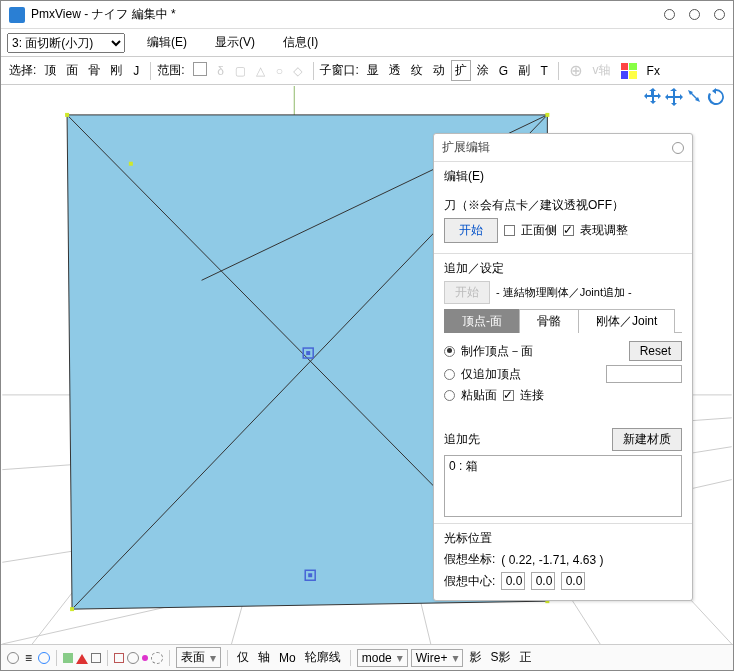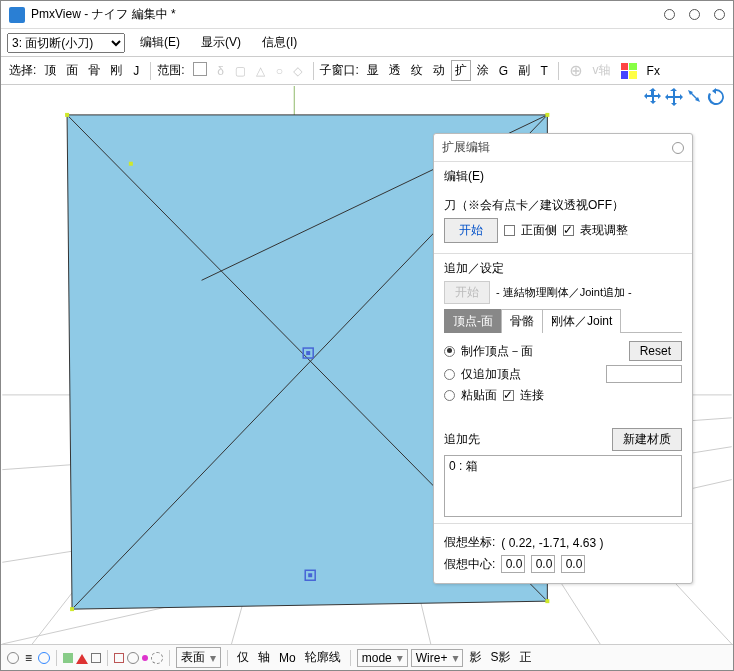--- a/index.html
+++ b/index.html
@@ -3,21 +3,21 @@
 <meta charset="utf-8">
 <style>
 * { box-sizing: border-box; margin: 0; padding: 0; font-family: "Microsoft YaHei", sans-serif; font-size: 12px; user-select: none; }
 body { width: 734px; height: 671px; background: #fff; border: 1px solid #888; position: relative; overflow: hidden; }
 
 .titlebar { height: 28px; display: flex; align-items: center; padding: 8px 8px; border-bottom: 1px solid #ddd; }
 .titlebar .app-icon { width: 16px; height: 16px; background: #2a7fd4; margin-right: 6px; border-radius: 2px; }
 .titlebar .wincontrols { margin-left: auto; display: flex; gap: 14px; }
 .titlebar .wincontrols span { width: 11px; height: 11px; border: 1.5px solid #555; border-radius: 50%; }
 
-.menubar { height: 28px; display: flex; align-items: center; padding: 0 6px; gap: 9px; border-bottom: 1px solid #ccc; }
+.menubar { height: 28px; display: flex; align-items: center; padding: 0 6px; gap: 16px; border-bottom: 1px solid #ccc; }
 .menubar select { height: 20px; font-size: 12px; }
 .menubar .menuitem { padding: 2px 6px; }
 
 .toolbar { height: 28px; display: flex; align-items: center; padding: 0 8px; gap: 2px; border-bottom: 1px solid #ccc; font-size: 12px; }
 .toolbar .lbl { margin-right: 2px; }
 .toolbar .btn { padding: 1px 3px; border: 1px solid transparent; min-width: 16px; text-align: center; }
 .toolbar .sep { width: 1px; height: 18px; background: #ccc; margin: 0 4px; }
 .toolbar .square { width: 14px; height: 14px; border: 1px solid #999; display: inline-block; }
 .toolbar .disabled { color: #ccc; }
 .toolbar .grid4 { width: 16px; height: 16px; display: grid; grid-template: 1fr 1fr/1fr 1fr; gap: 1px; }
@@ -31,21 +31,21 @@
 
 .panel { position: absolute; top: 132px; left: 432px; width: 260px; background: #fff; border: 1px solid #bbb; border-radius: 3px; box-shadow: 1px 1px 3px rgba(0,0,0,.15); }
 .panel .panel-title { display: flex; align-items: center; padding: 5px 8px; border-bottom: 1px solid #ddd; color: #444; }
 .panel .close-ring { margin-left: auto; width: 12px; height: 12px; border: 1.5px solid #999; border-radius: 50%; }
 .panel .section { padding: 6px 10px; }
 .panel .row { display: flex; align-items: center; gap: 6px; margin: 4px 0; }
 .panel button { padding: 2px 10px; border: 1px solid #999; background: #eee; }
 .panel button.primary { color: #0050c8; padding: 3px 14px; }
 .panel button.disabled { color: #bbb; border-color: #ccc; }
 .panel .tabrow { display: flex; border-bottom: 1px solid #bbb; }
-.panel .tab { padding: 3px 8px; border: 1px solid #bbb; border-bottom: none; margin-right: -1px; position: relative; top: 1px; background: #fff; }
+.panel .tab { padding: 3px 17px; border: 1px solid #bbb; border-bottom: none; margin-right: -1px; position: relative; top: 1px; background: #fff; }
 .panel .tab.active { background: #888; color: #fff; border-color: #888; }
 .panel .radio { width: 11px; height: 11px; border: 1.5px solid #777; border-radius: 50%; display: inline-block; }
 .panel .radio.on::after { content: ""; display: block; width: 5px; height: 5px; background: #333; border-radius: 50%; margin: 1.5px; }
 .panel .chk { width: 11px; height: 11px; border: 1.5px solid #777; display: inline-block; position: relative; }
 .panel .chk.on::after { content: "✓"; position: absolute; top: -3px; left: -1px; font-size: 12px; }
 .panel input.num { width: 24px; height: 18px; text-align: right; border: 1px solid #aaa; padding: 0 2px; }
 .panel .listbox { border: 1px solid #aaa; height: 62px; padding: 2px 4px; font-size: 12px; }
 .panel .textdrop { border: 1px solid #aaa; height: 18px; width: 76px; }
 
 .statusbar { position: absolute; bottom: 0; left: 0; right: 0; height: 26px; border-top: 1px solid #ccc; display: flex; align-items: center; padding: 0 6px; gap: 3px; font-size: 12px; background: #fafafa; }
@@ -218,20 +218,21 @@
     </div>
     <div class="row" style="margin-top:24px">
       <span>追加先</span>
       <button style="margin-left:auto">新建材质</button>
     </div>
     <div class="listbox">
       <div>0 : 箱</div>
     </div>
   </div>
   <div class="section" style="border-top:1px solid #ddd">
+    <div>光标位置</div>
     <div class="row">
       <span>假想坐标:</span>
       <span>( 0.22, -1.71, 4.63 )</span>
     </div>
     <div class="row">
       <span>假想中心:</span>
       <input class="num" value="0.0" style="">
       <input class="num" value="0.0" style="">
       <input class="num" value="0.0" style="">
     </div>

